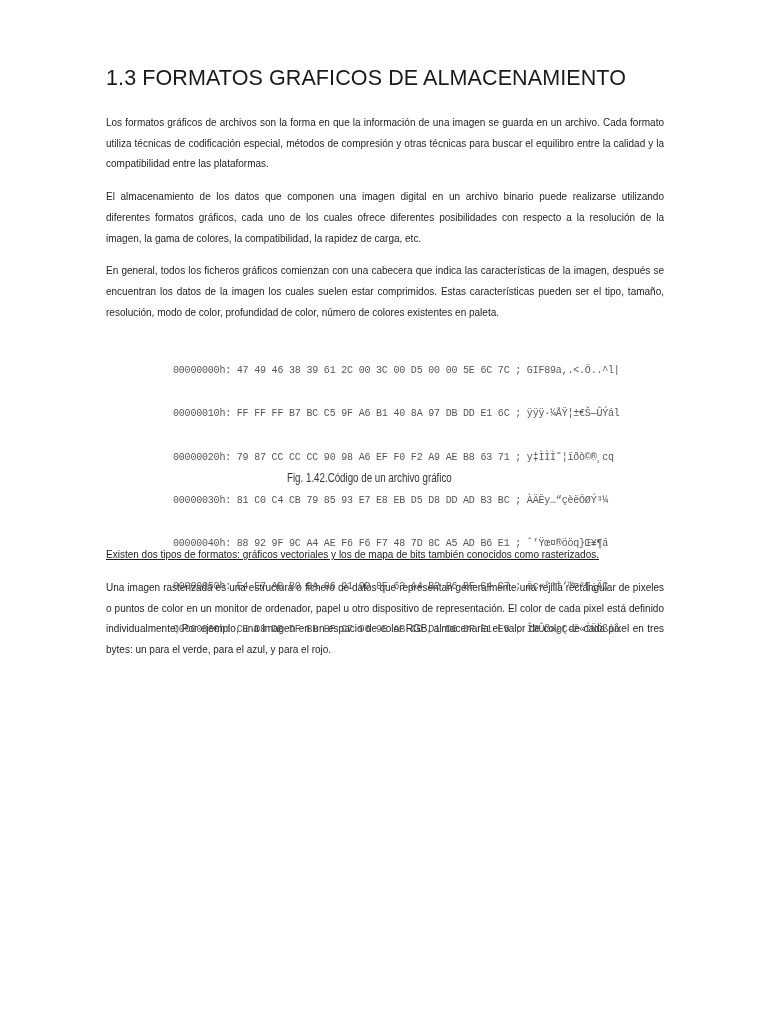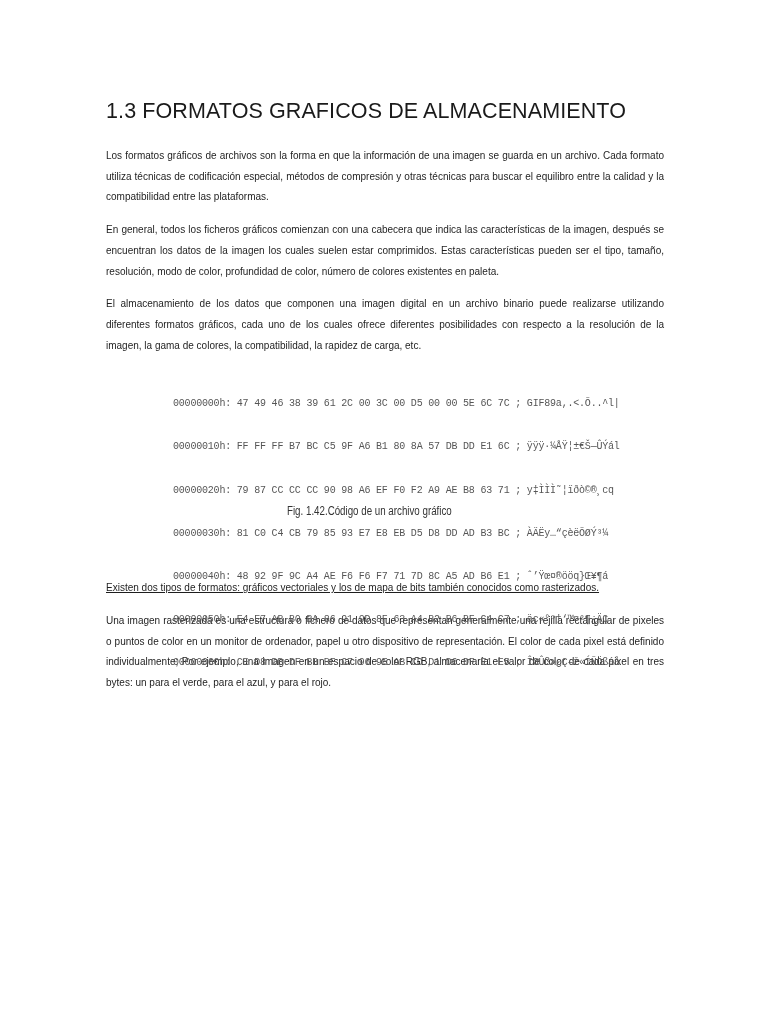--- a/index.html
+++ b/index.html
@@ -1,20 +1,20 @@
 <!DOCTYPE html>
 <html><head>
 <meta charset="utf-8">
 <style>
   html, body { margin: 0; padding: 0; }
   body {
     width: 768px; height: 1024px; background: #ffffff; position: relative; overflow: hidden;
     font-family: "Liberation Sans", sans-serif; color: #1e1e1e;
   }
-  .page { position: absolute; left: 106px; top: 99px; width: 558px; }
+  .page { position: absolute; left: 106px; top: 66px; width: 558px; }
   h1 {
     font-family: "Liberation Sans", sans-serif; font-weight: normal;
     font-size: 21.5px; margin: 0 0 22px 0; letter-spacing: 0.1px; color: #1a1a1a;
   }
   p {
     margin: 0 0 12px 0; font-size: 10px; line-height: 20.7px; text-align: justify;
   }
   .figure { position: relative; margin: 6px 0 0 62px; height: 180px; }
   .hex {
     font-family: "Liberation Mono", monospace; font-size: 10px; line-height: 14.4px;
@@ -28,30 +28,30 @@
   }
   .p-after { margin-top: 30px; text-decoration: underline; }
 </style>
 </head>
 <body>
 
 <div class="page">
   <h1>1.3 FORMATOS GRAFICOS DE ALMACENAMIENTO</h1>
 
   <p>Los formatos gráficos de archivos son la forma en que la información de una imagen se guarda en un archivo. Cada formato utiliza técnicas de codificación especial, métodos de compresión y otras técnicas para buscar el equilibro entre la calidad y la compatibilidad entre las plataformas.</p>
+  <p>El almacenamiento de los datos que componen una imagen digital en un archivo binario puede realizarse utilizando diferentes formatos gráficos, cada uno de los cuales ofrece diferentes posibilidades con respecto a la resolución de la imagen, la gama de colores, la compatibilidad, la rapidez de carga, etc.</p>
   <p>En general, todos los ficheros gráficos comienzan con una cabecera que indica las características de la imagen, después se encuentran los datos de la imagen los cuales suelen estar comprimidos. Estas características pueden ser el tipo, tamaño, resolución, modo de color, profundidad de color, número de colores existentes en paleta.</p>
-  <p>El almacenamiento de los datos que componen una imagen digital en un archivo binario puede realizarse utilizando diferentes formatos gráficos, cada uno de los cuales ofrece diferentes posibilidades con respecto a la resolución de la imagen, la gama de colores, la compatibilidad, la rapidez de carga, etc.</p>
 
   <div class="figure">
     <div class="hex">
       <span class="row">00000000h: 47 49 46 38 39 61 2C 00 3C 00 D5 00 00 5E 6C 7C ; GIF89a,.&lt;.Õ..^l|</span>
-      <span class="row">00000010h: FF FF FF B7 BC C5 9F A6 B1 80 8A 57 DB DD E1 6C ; ÿÿÿ·¼ÅŸ¦±€Š—ÛÝál</span>
+      <span class="row">00000010h: FF FF FF B7 BC C5 9F A6 B1 40 8A 97 DB DD E1 6C ; ÿÿÿ·¼ÅŸ¦±€Š—ÛÝál</span>
       <span class="row">00000020h: 79 87 CC CC CC 90 98 A6 EF F0 F2 A9 AE B8 63 71 ; y‡ÌÌÌ˜¦ïðò©®¸cq</span>
       <span class="row">00000030h: 81 C0 C4 CB 79 85 93 E7 E8 EB D5 D8 DD AD B3 BC ; ÀÄËy…“çèëÕØÝ­³¼</span>
-      <span class="row">00000040h: 48 92 9F 9C A4 AE F6 F6 F7 71 7D 8C A5 AD B6 E1 ; ˆ’Ÿœ¤®ööq}Œ¥­¶á</span>
+      <span class="row">00000040h: 88 92 9F 9C A4 AE F6 F6 F7 48 7D 8C A5 AD B6 E1 ; ˆ’Ÿœ¤®ööq}Œ¥­¶á</span>
       <span class="row">00000050h: E4 E7 AB B0 BA 86 91 9D 8F 63 A4 B2 B6 BF C4 C7 ; äç«°º†‘™¤²¶¿ÄÇ</span>
       <span class="row">00000060h: CE D8 DB DF BB BF C7 96 9E AB CD D1 D6 DF E1 E5 ; ÎØÛß»¿Ç–ž«ÍÑÖßáå</span>
     </div>
     <div class="caption">Fig. 1.42.Código de un archivo gráfico</div>
   </div>
 
   <p class="p-after">Existen dos tipos de formatos: gráficos vectoriales y los de mapa de bits también conocidos como rasterizados.</p>
   <p> Una imagen rasterizada es una estructura o fichero de datos que representan generalmente una rejilla rectangular de pixeles o puntos de color en un monitor de ordenador, papel u otro dispositivo de representación. El color de cada pixel está definido individualmente; Por ejemplo, una imagen en un espacio de color RGB, almacenaría el valor de color de cada pixel en tres bytes: un para el verde, para el azul, y para el rojo.</p>
 </div>
 

